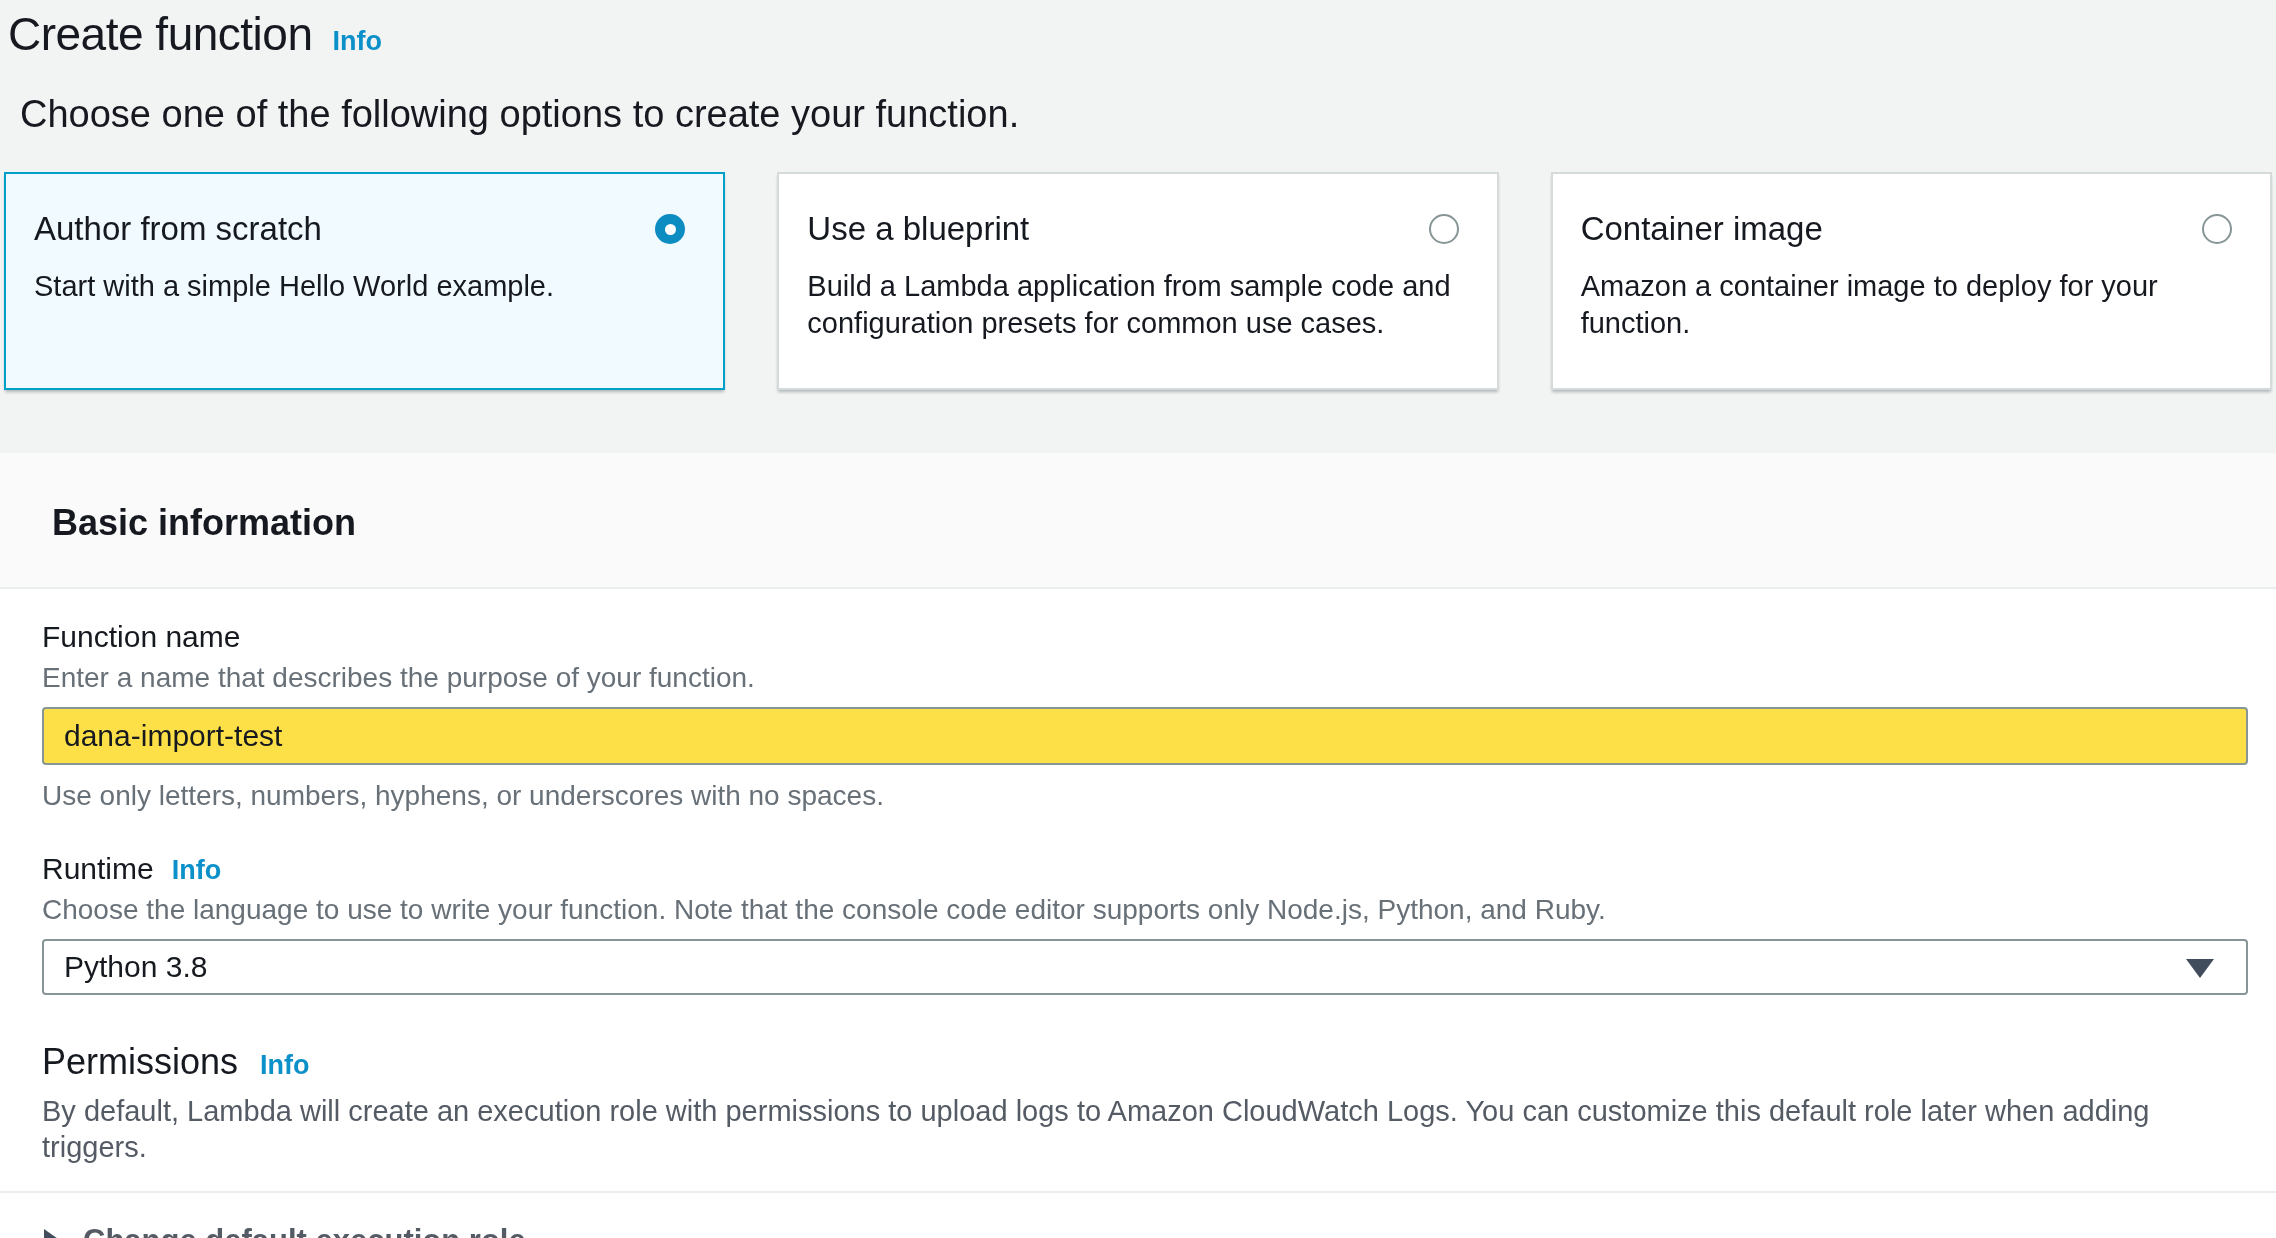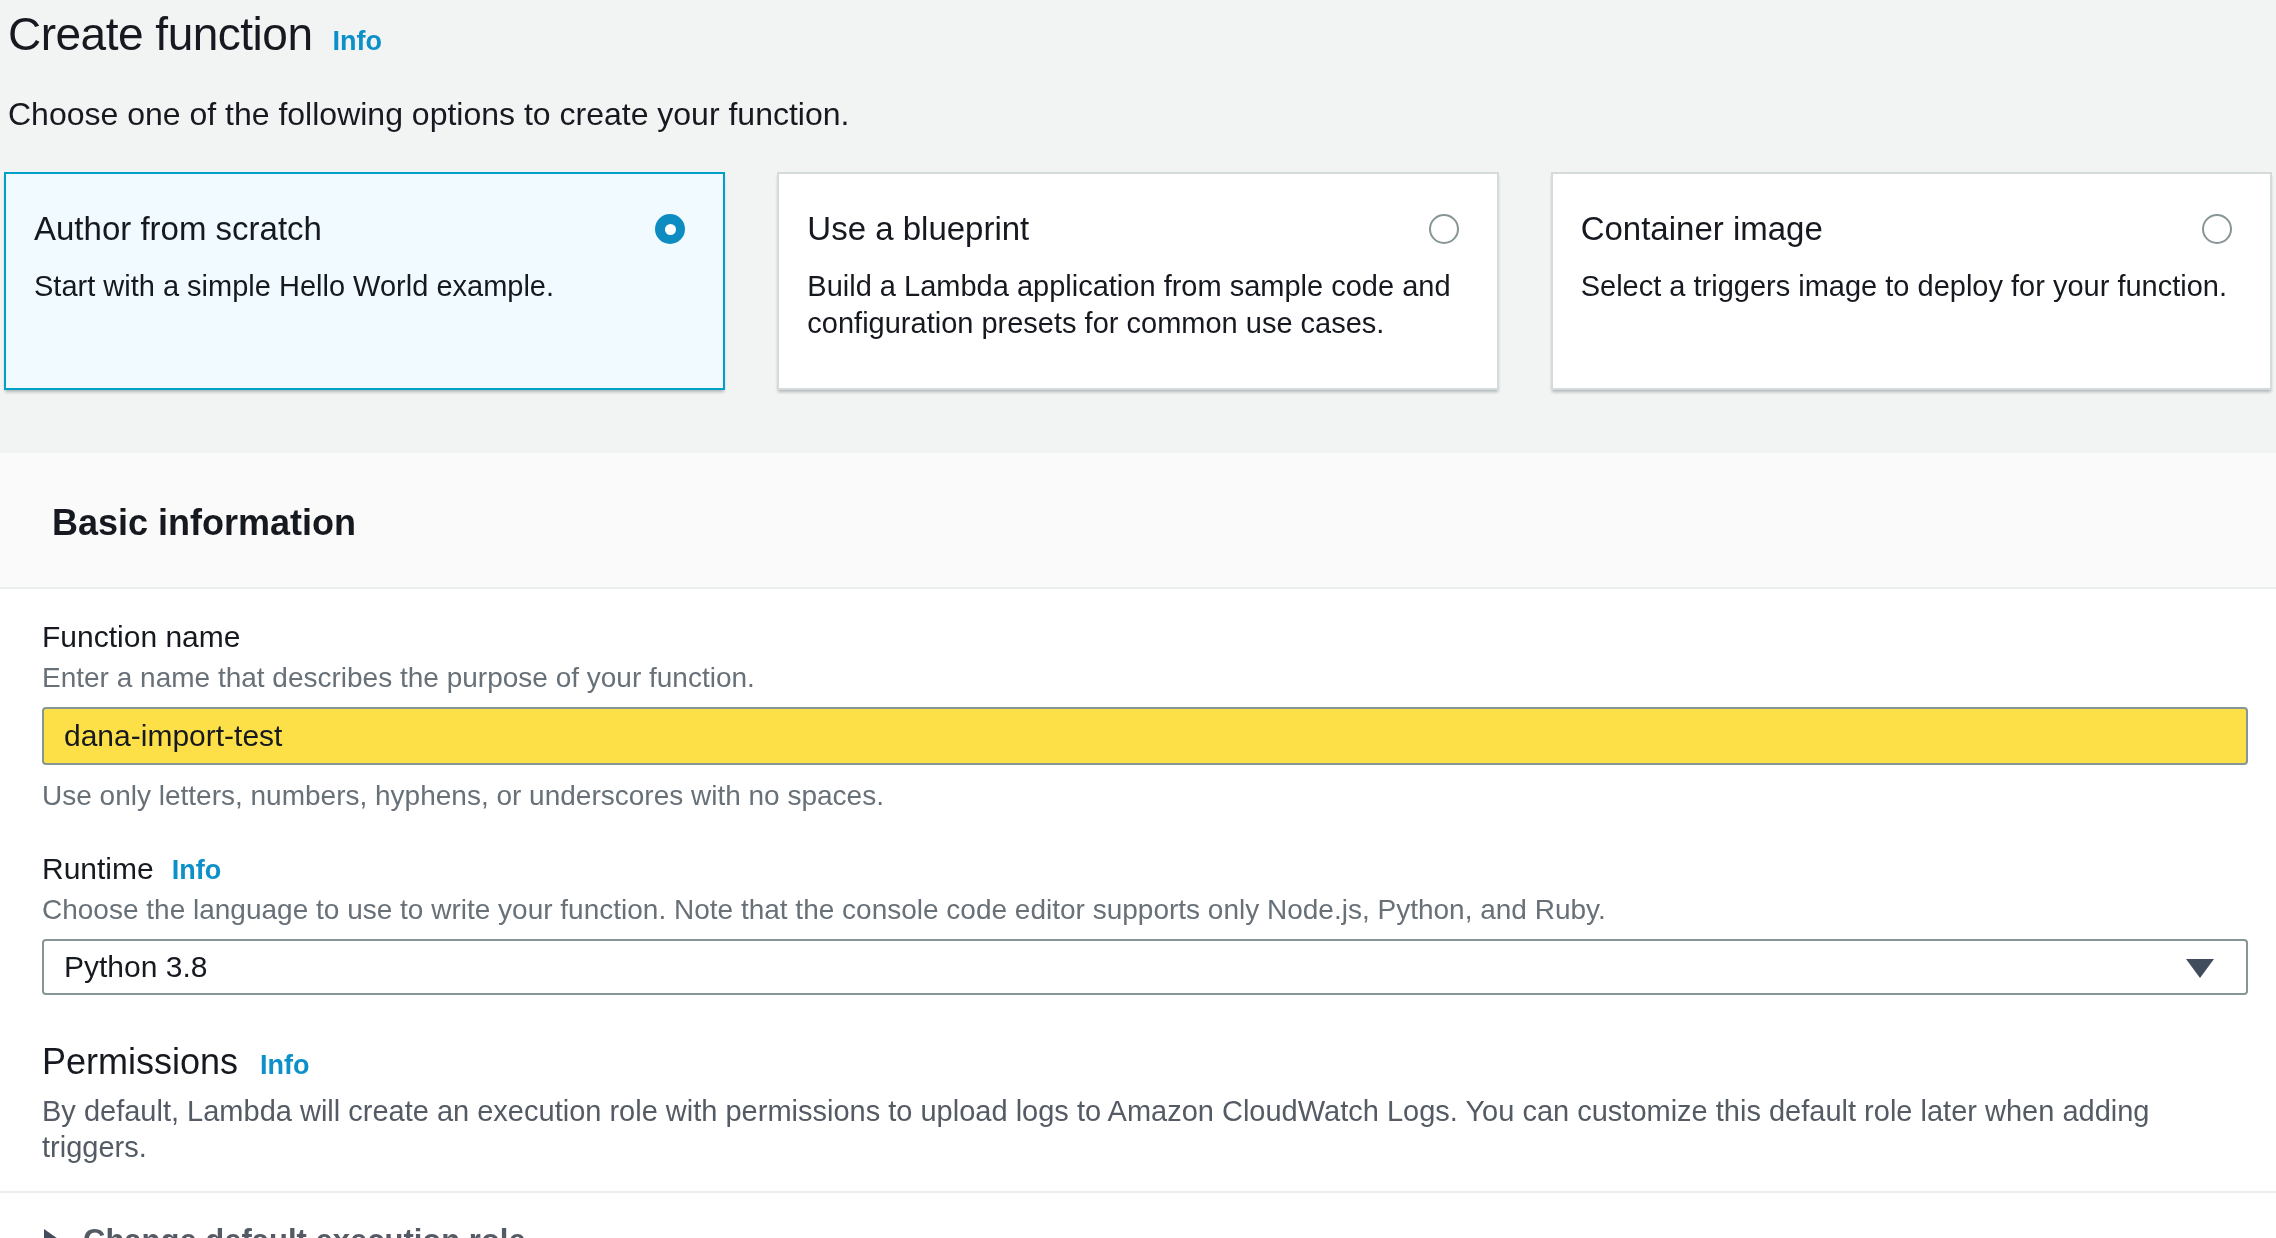--- a/index.html
+++ b/index.html
@@ -11,21 +11,21 @@
     color: var(--text, #16191f);
   }
   
   .page-header { padding:8px 40px 0 8px; }
   .h1-row { display:flex; align-items:baseline; }
   h1.page-title { margin:0; font-size:46px; font-weight:400; line-height:52px; letter-spacing:-0.5px; }
   .info-link {
     color: var(--accent_blue, #0b90c9); font-weight:bold; font-size:27px;
     text-decoration:none; cursor:pointer; margin-left:20px;
   }
-  .subtitle { margin:36px 0 0 0; font-size:32px; line-height:36px; }
+  .subtitle { margin:36px 0 0 12px; font-size:38px; line-height:36px; }
   
   .cards { display:flex; gap:52px; margin:40px 4px 0 4px; }
   .card {
     flex:1 1 0; height:218px; background:#ffffff;
     border:2px solid #d5dbdb;
     box-shadow:0 3px 3px -1px rgba(0,28,36,0.28);
     padding:32px 38px 0 28px; cursor:pointer;
   }
   .card.selected {
     border-color: var(--selected_border, #00a1c9);
@@ -116,21 +116,21 @@
         <span class="radio"></span>
       </div>
       <div class="card-desc">Build a Lambda application from sample code and configuration presets for common use cases.</div>
     </div>
 
     <div class="card">
       <div class="card-top">
         <div class="card-title">Container image</div>
         <span class="radio"></span>
       </div>
-      <div class="card-desc">Select a triggers image to deploy for your function.</div>
+      <div class="card-desc">Amazon a container image to deploy for your function.</div>
     </div>
 
   </div>
 
   <section class="panel">
     <div class="panel-header">
       <h2>Basic information</h2>
     </div>
 
     <div class="panel-body">

